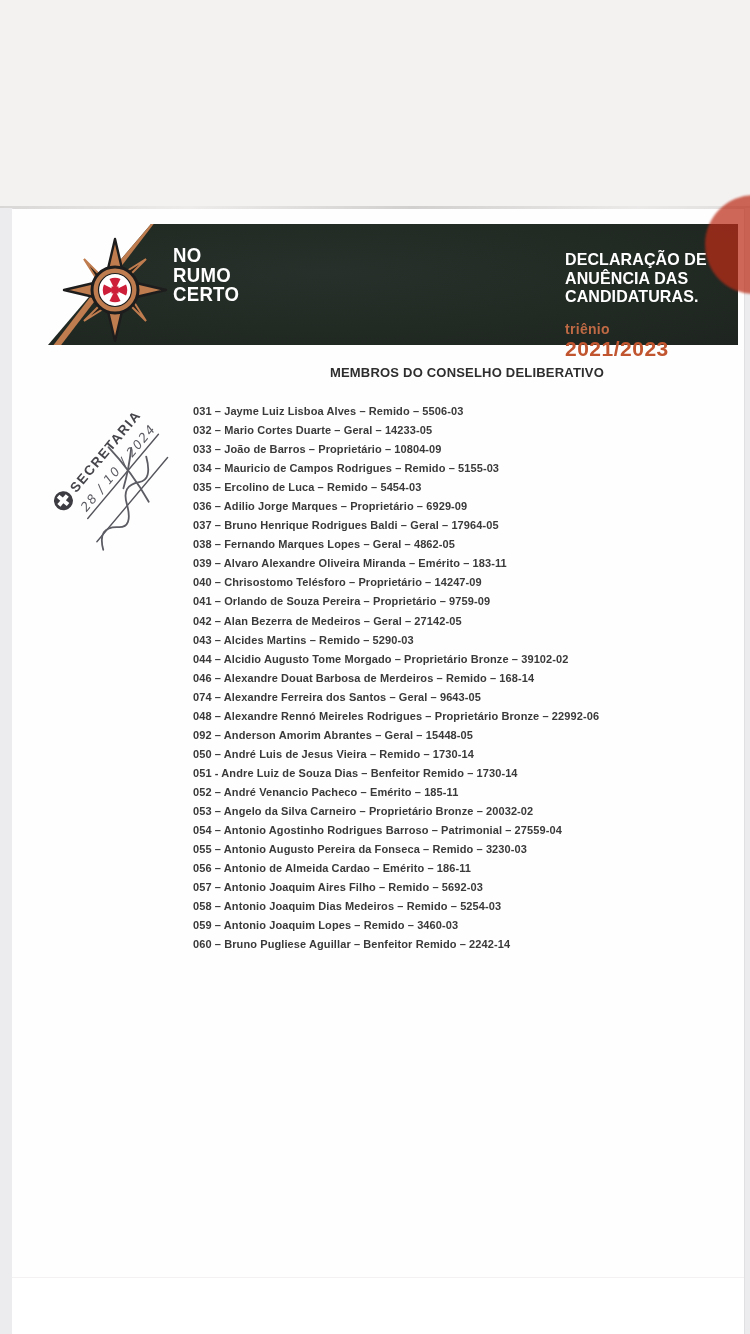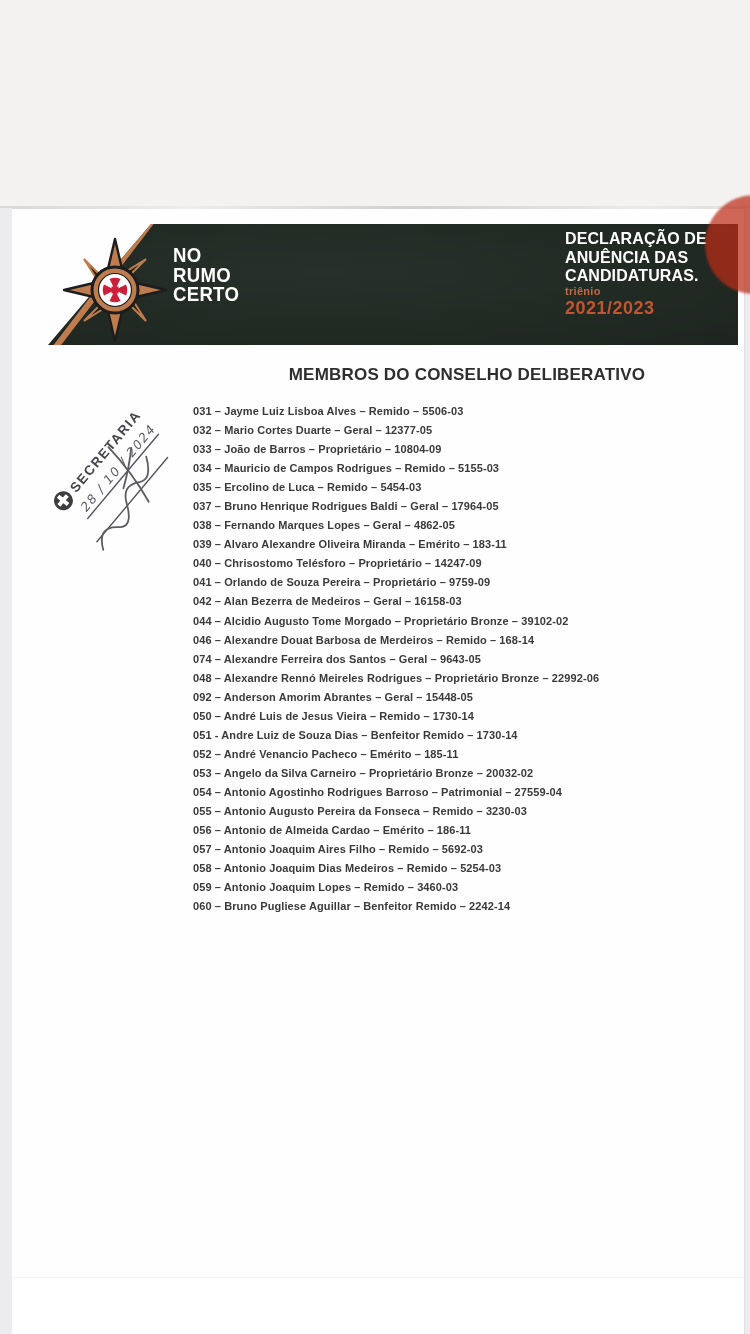--- a/index.html
+++ b/index.html
@@ -22,38 +22,38 @@
     clip-path:polygon(103px 0, 690px 0, 690px 121px, 0 121px);
   }
   .banner svg.stripe{position:absolute;left:0;top:0;width:690px;height:121px;}
   .compass-logo{position:absolute;left:62px;top:237px;width:106px;height:106px;}
   .brand{
     position:absolute;left:173px;top:246px;color:#ffffff;font-weight:bold;
     font-size:20px;line-height:19.5px;letter-spacing:.3px;
     transform:scaleX(.93);transform-origin:left top;white-space:nowrap;
   }
   .divider{position:absolute;left:547px;top:238px;width:4px;height:95px;background:#c46f58;border-radius:2px;}
-  .right-block{position:absolute;left:565px;top:229px;}
+  .right-block{position:absolute;left:565px;top:250px;}
   .decl{
     color:#ffffff;font-weight:bold;font-size:16.5px;line-height:18.6px;letter-spacing:.1px;
     transform:scaleX(.97);transform-origin:left top;white-space:nowrap;
   }
-  .trienio{color:#bf6a44;font-size:11px;font-weight:bold;margin-top:0;letter-spacing:.3px;}
-  .years{color:#c0552f;font-size:18px;font-weight:bold;letter-spacing:.5px;line-height:23px;}
+  .trienio{color:#bf6a44;font-size:14px;font-weight:bold;margin-top:15px;letter-spacing:.3px;}
+  .years{color:#c0552f;font-size:21px;font-weight:bold;letter-spacing:.5px;line-height:23px;}
 
   
   .red-marker{
     position:absolute;left:705px;top:195px;width:98px;height:99px;border-radius:50%;
     background:rgba(187,44,24,.72);filter:blur(1px);
   }
 
   
   .doc-title{
     position:absolute;left:190px;right:6px;top:365px;text-align:center;
-    font-size:17px;font-weight:bold;color:#2e2e2e;letter-spacing:.2px;
+    font-size:13px;font-weight:bold;color:#2e2e2e;letter-spacing:.2px;
   }
   .member-list{
     position:absolute;left:193px;top:402px;
     font-size:11px;font-weight:bold;color:#3a3a3a;line-height:19.05px;
     letter-spacing:.1px;white-space:nowrap;
   }
 
   
   .stamp{position:absolute;left:15px;top:362px;width:230px;height:220px;pointer-events:none;}
 </style>
@@ -133,30 +133,32 @@
       <path d="M120 138 q-4 34 -16 66"></path>
       <path d="M98 176 q18 -8 36 -20"></path>
     </g>
   </g>
 </svg>
 
 <div class="doc-title">MEMBROS DO CONSELHO DELIBERATIVO</div>
 
 <div class="member-list">
     <div>031 – Jayme Luiz Lisboa Alves – Remido – 5506-03</div>
-    <div>032 – Mario Cortes Duarte – Geral – 12377-05</div>
+    <div>032 – Mario Cortes Duarte – Geral – 14233-05</div>
     <div>033 – João de Barros – Proprietário – 10804-09</div>
     <div>034 – Mauricio de Campos Rodrigues – Remido – 5155-03</div>
     <div>035 – Ercolino de Luca – Remido – 5454-03</div>
+    <div>036 – Adilio Jorge Marques – Proprietário – 6929-09</div>
     <div>037 – Bruno Henrique Rodrigues Baldi – Geral – 17964-05</div>
     <div>038 – Fernando Marques Lopes – Geral – 4862-05</div>
     <div>039 – Alvaro Alexandre Oliveira Miranda – Emérito – 183-11</div>
     <div>040 – Chrisostomo Telésforo – Proprietário – 14247-09</div>
     <div>041 – Orlando de Souza Pereira – Proprietário – 9759-09</div>
-    <div>042 – Alan Bezerra de Medeiros – Geral – 16158-03</div>
+    <div>042 – Alan Bezerra de Medeiros – Geral – 27142-05</div>
+    <div>043 – Alcides Martins – Remido – 5290-03</div>
     <div>044 – Alcidio Augusto Tome Morgado – Proprietário Bronze – 39102-02</div>
     <div>046 – Alexandre Douat Barbosa de Merdeiros – Remido – 168-14</div>
     <div>074 – Alexandre Ferreira dos Santos – Geral – 9643-05</div>
     <div>048 – Alexandre Rennó Meireles Rodrigues – Proprietário Bronze – 22992-06</div>
     <div>092 – Anderson Amorim Abrantes – Geral – 15448-05</div>
     <div>050 – André Luis de Jesus Vieira – Remido – 1730-14</div>
     <div>051 - Andre Luiz de Souza Dias – Benfeitor Remido – 1730-14</div>
     <div>052 – André Venancio Pacheco – Emérito – 185-11</div>
     <div>053 – Angelo da Silva Carneiro – Proprietário Bronze – 20032-02</div>
     <div>054 – Antonio Agostinho Rodrigues Barroso – Patrimonial – 27559-04</div>

